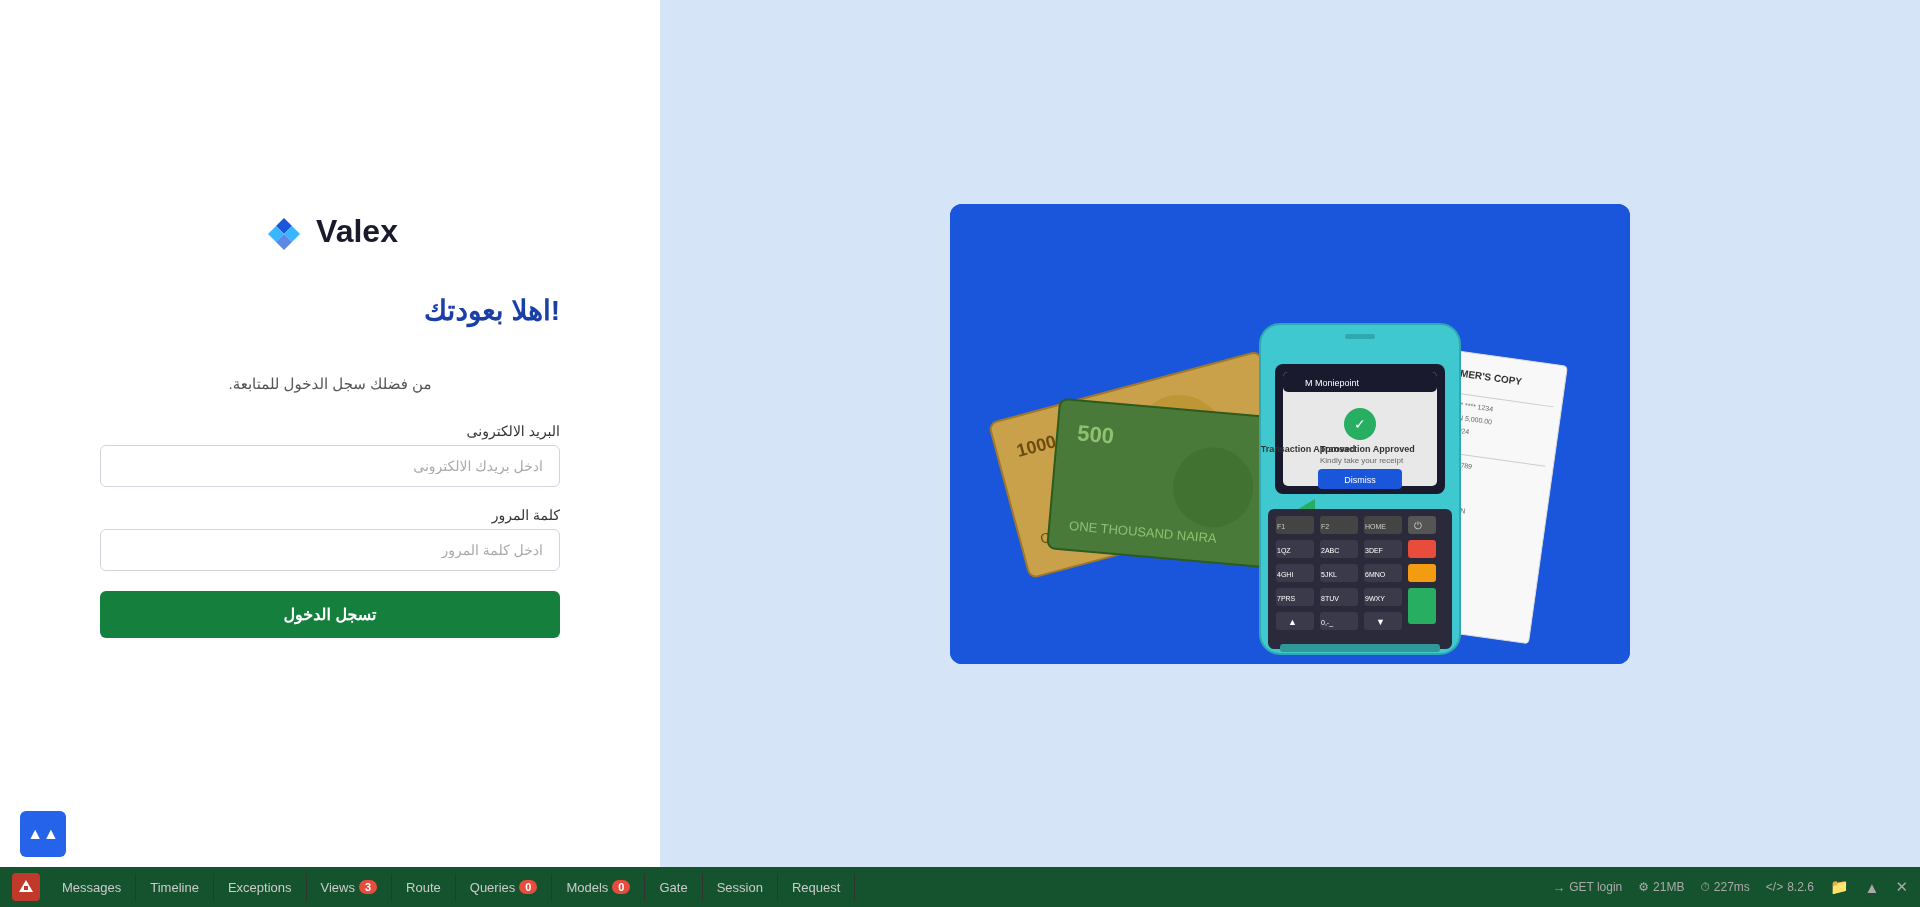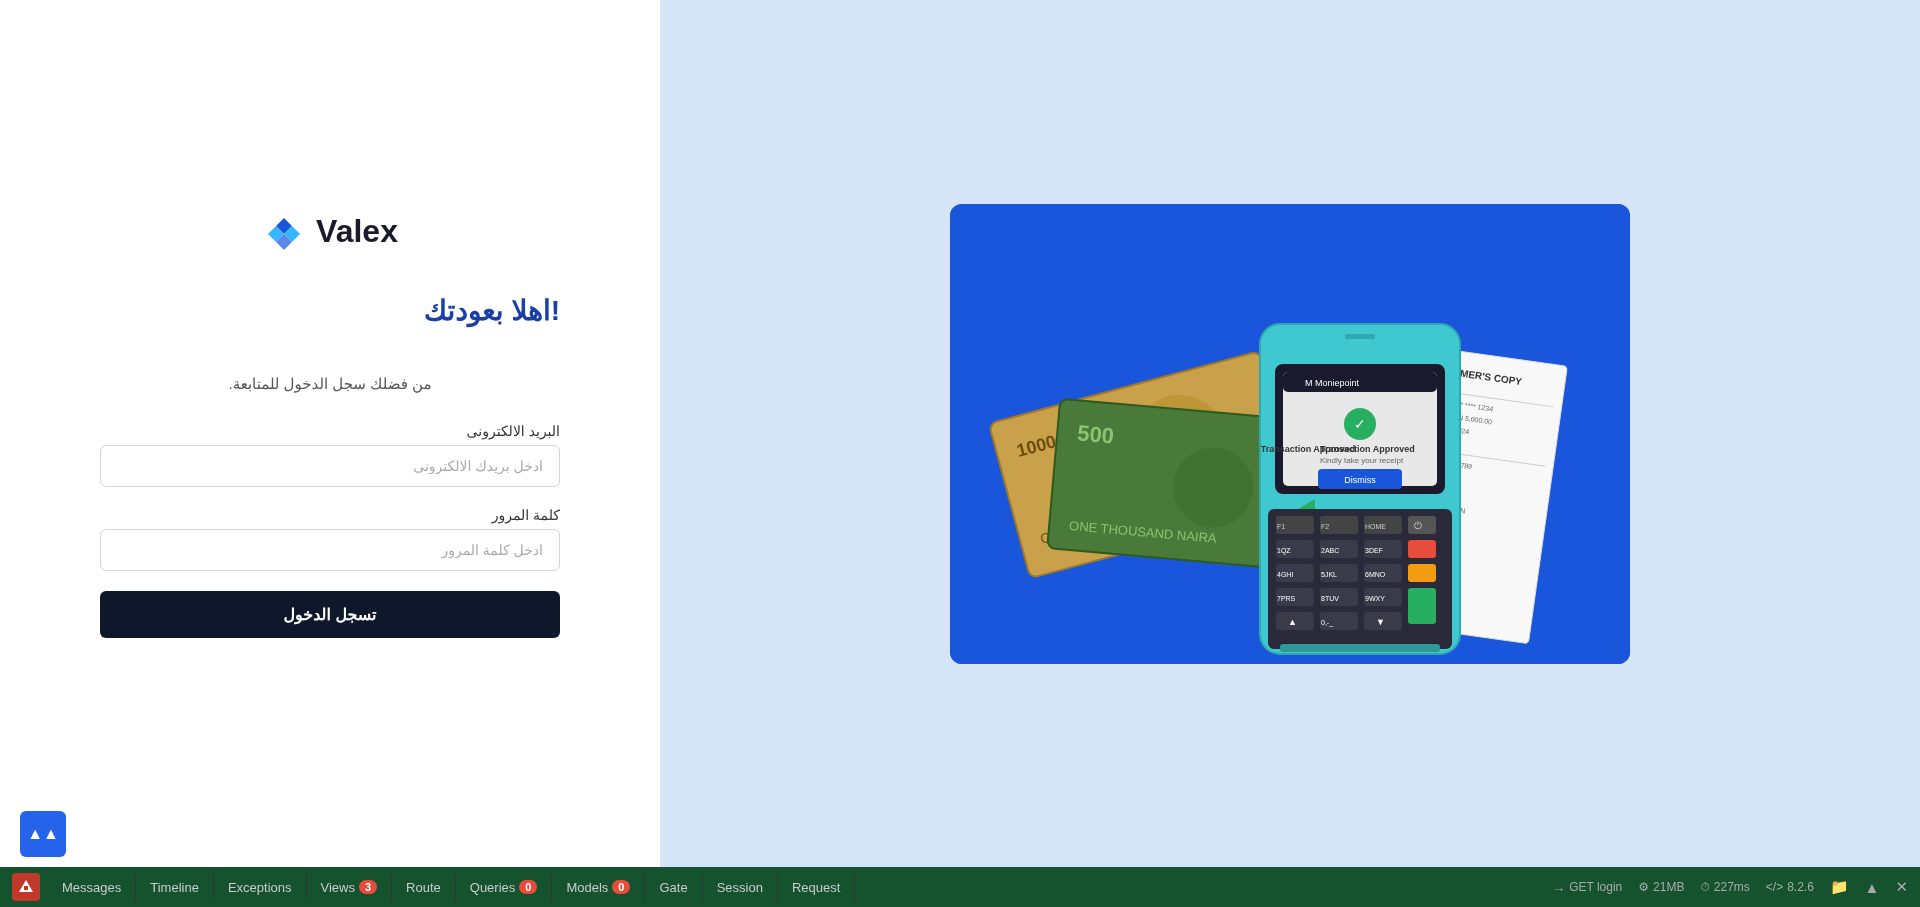--- a/index.html
+++ b/index.html
@@ -89,21 +89,21 @@
     }
 
     .form-input::placeholder {
       color: #aaa;
       font-size: 14px;
     }
 
     .submit-btn {
       width: 100%;
       padding: 14px;
-      background: #0f172a;
+      background: #15803d;
       color: #fff;
       border: none;
       border-radius: 6px;
       font-size: 16px;
       font-weight: 600;
       cursor: pointer;
       direction: rtl;
       margin-bottom: 20px;
     }
 

